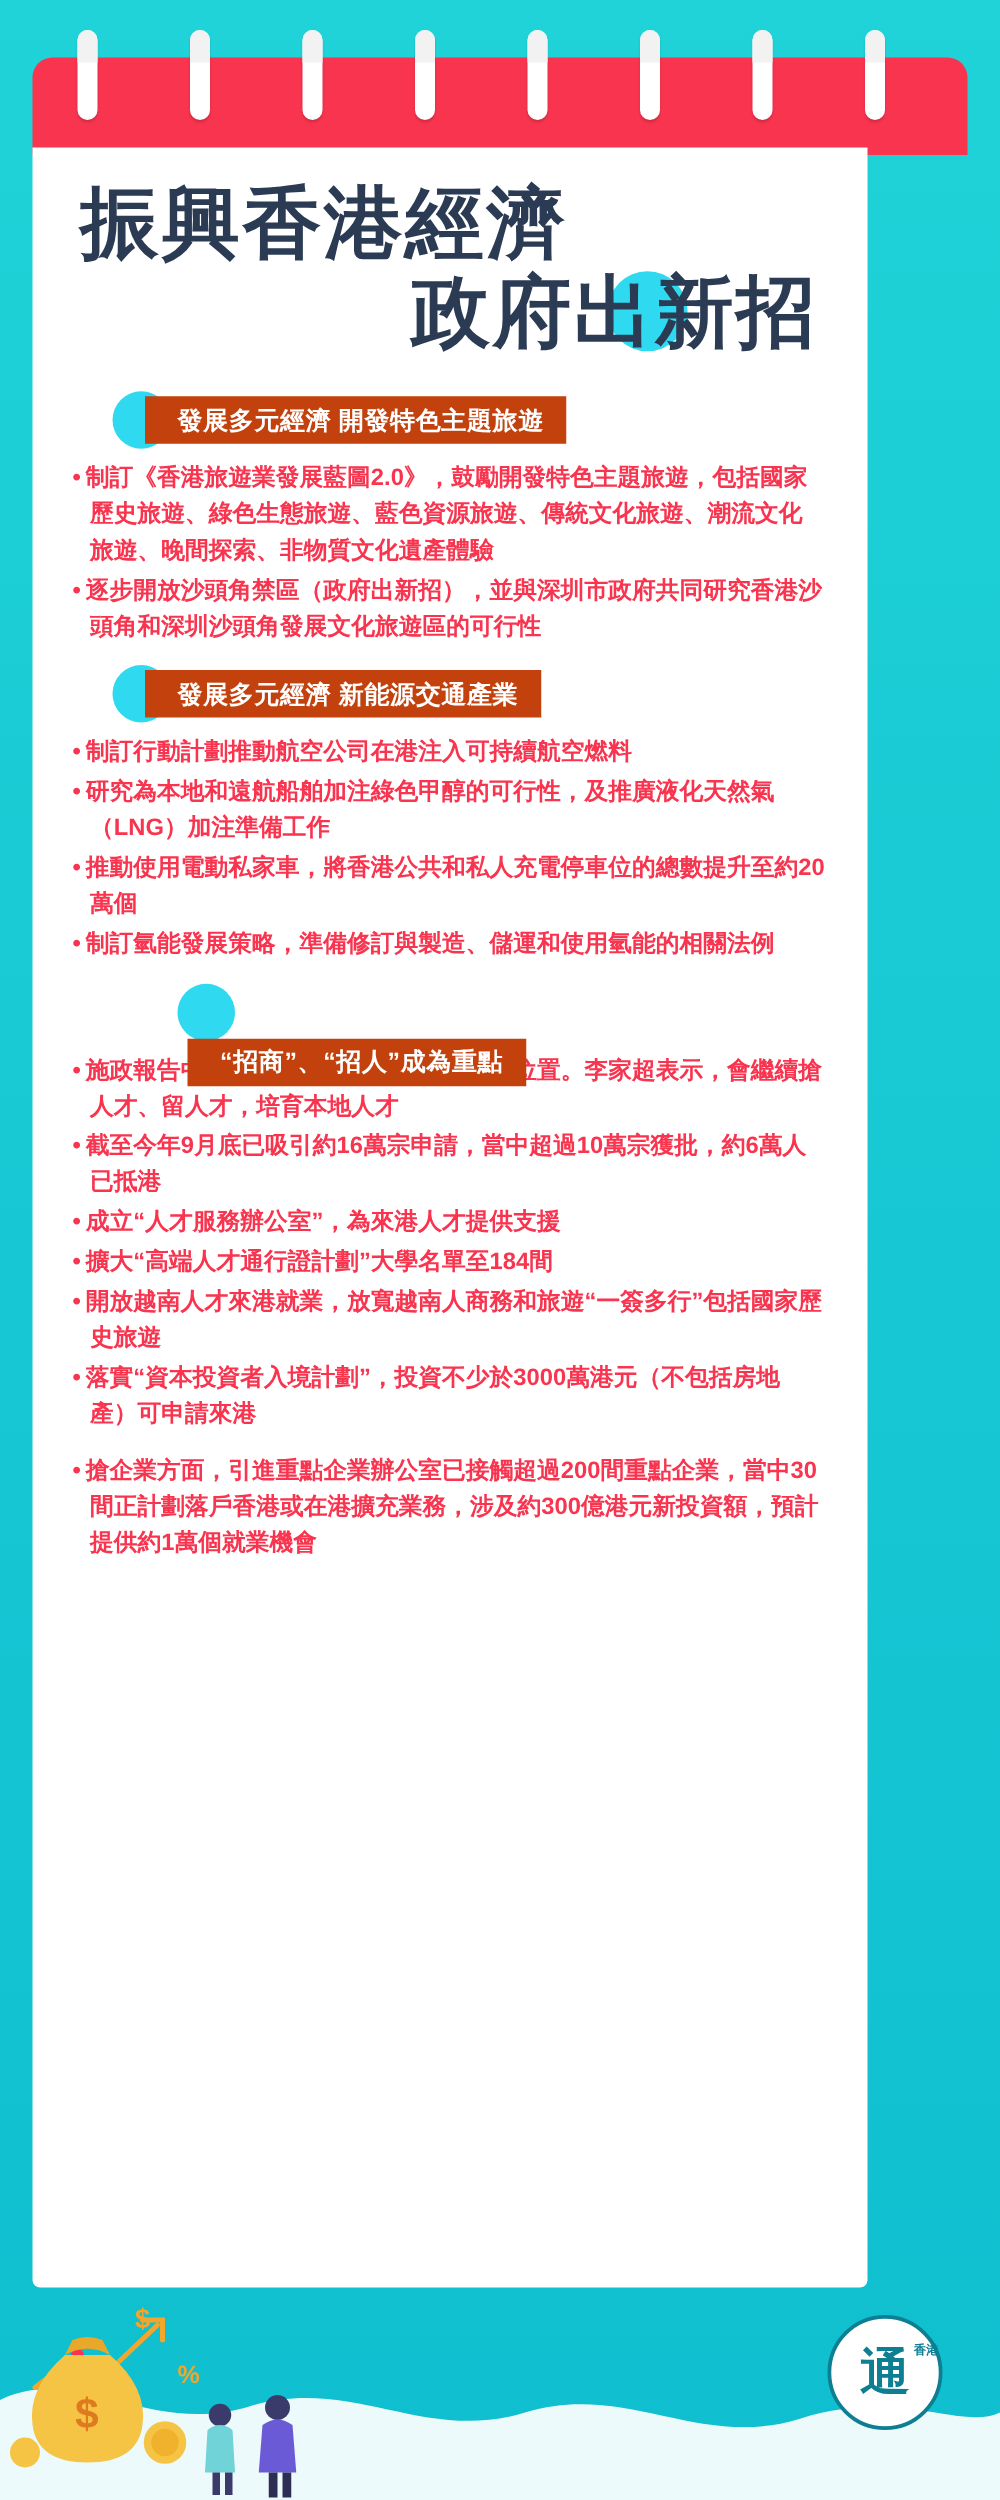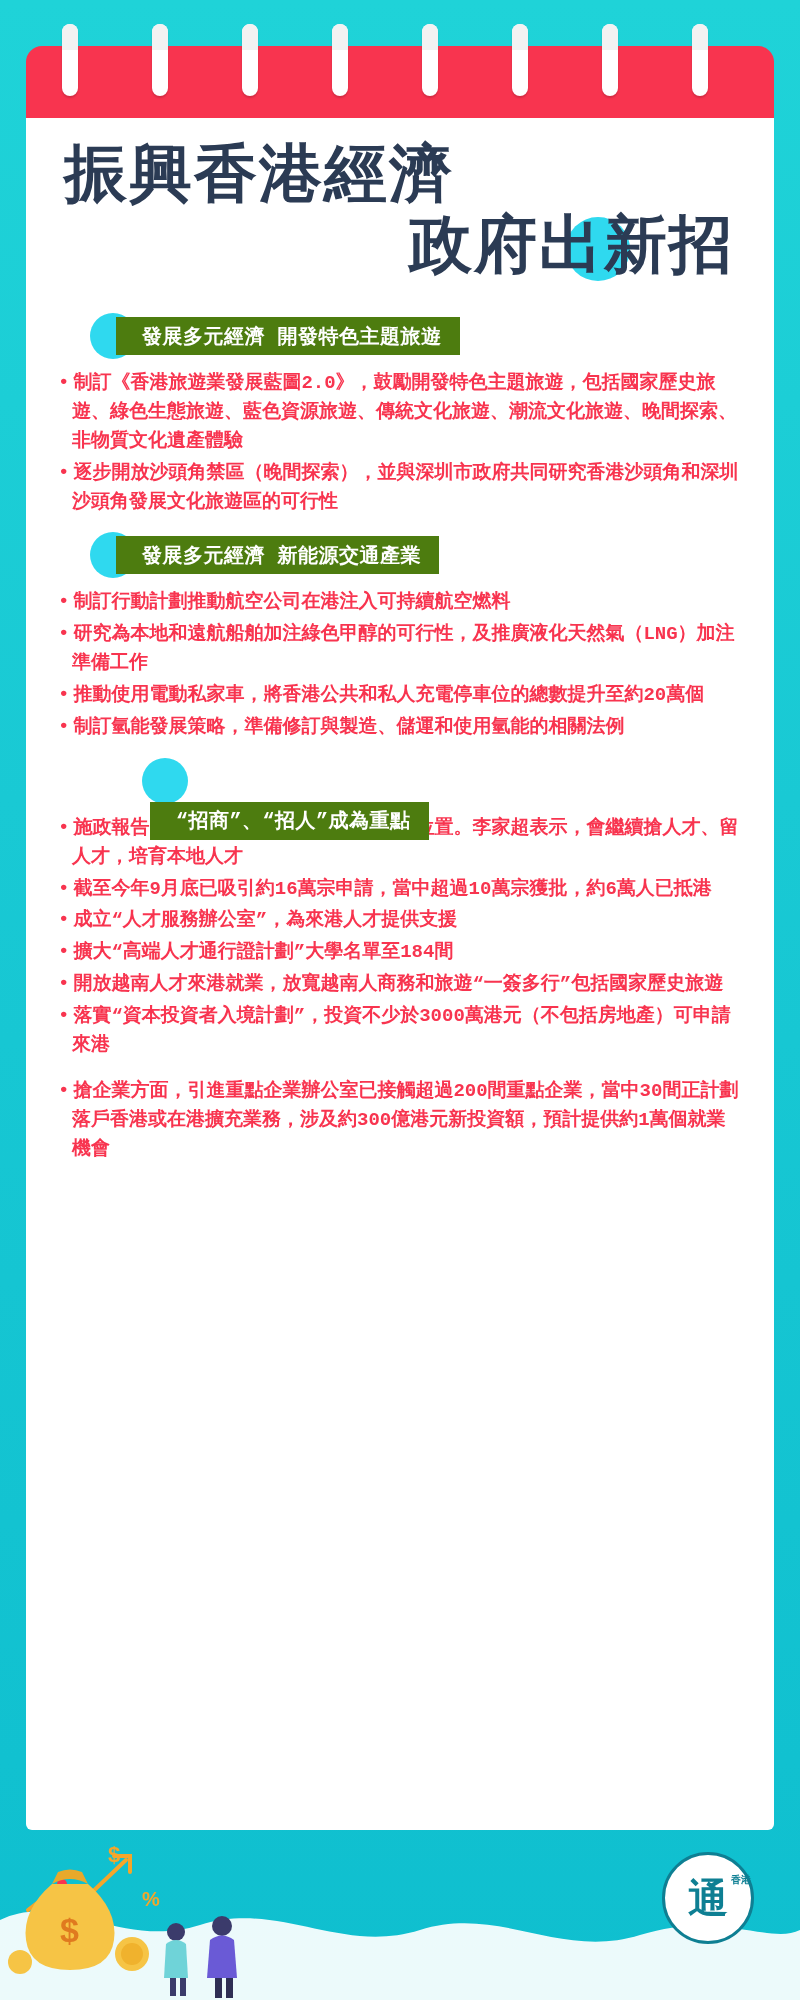--- a/index.html
+++ b/index.html
@@ -58,26 +58,25 @@
     height: 78px;
     background: #f8344f;
     border-radius: 16px 16px 0 0;
     z-index: 3;
   }
 
   .card {
     position: absolute;
     top: 118px;
     left: 26px;
-    width: 748px;
+    width: 668px;
     height: 1712px;
     background: #ffffff;
     border-radius: 0 0 6px 6px;
     z-index: 4;
-    font-family: Liberation Mono, monospace;
   }
 
   
   .title-block {
     position: relative;
     padding: 26px 34px 6px 34px;
   }
   .title-line {
     font-size: 63px;
     font-weight: bold;
@@ -117,21 +116,21 @@
     border-radius: 50%;
     background: #2fd9ef;
     z-index: 1;
   }
   .sec-dot.wide { left: 88px; }
   .sec-bar {
     position: absolute;
     left: 62px;
     top: 4px;
     height: 38px;
-    background: #4d7c0f;
+    background: #c2410c;
     display: flex;
     align-items: center;
     padding: 0 18px 0 26px;
     z-index: 2;
   }
   .sec-bar.shift { left: 96px; margin-top: 40px; }
   .sec-bar span {
     color: #ffffff;
     font-size: 20px;
     font-weight: bold;
@@ -235,21 +234,21 @@
     <div class="content">
 
       <div class="sec-head">
         <div class="sec-dot"></div>
         <div class="sec-bar">
           <span>發展多元經濟 開發特色主題旅遊</span>
         </div>
       </div>
       <ul class="bullets">
         <li>制訂《香港旅遊業發展藍圖2.0》，鼓勵開發特色主題旅遊，包括國家歷史旅遊、綠色生態旅遊、藍色資源旅遊、傳統文化旅遊、潮流文化旅遊、晚間探索、非物質文化遺產體驗</li>
-        <li>逐步開放沙頭角禁區（晚間探索），並與深圳市政府共同研究香港沙頭角和深圳沙頭角發展文化旅遊區的可行性</li>
+        <li>逐步開放沙頭角禁區（政府出新招），並與深圳市政府共同研究香港沙頭角和深圳沙頭角發展文化旅遊區的可行性</li>
       </ul>
 
       <div class="sec-head">
         <div class="sec-dot"></div>
         <div class="sec-bar">
           <span>發展多元經濟 新能源交通產業</span>
         </div>
       </div>
       <ul class="bullets">
         <li>制訂行動計劃推動航空公司在港注入可持續航空燃料</li>

